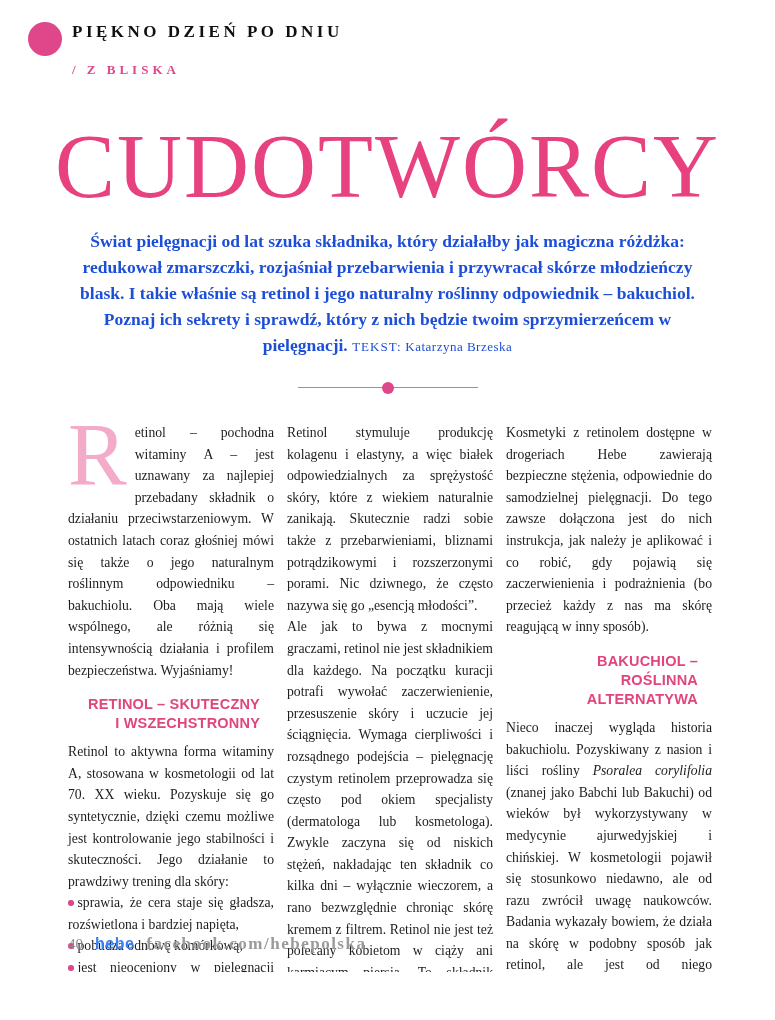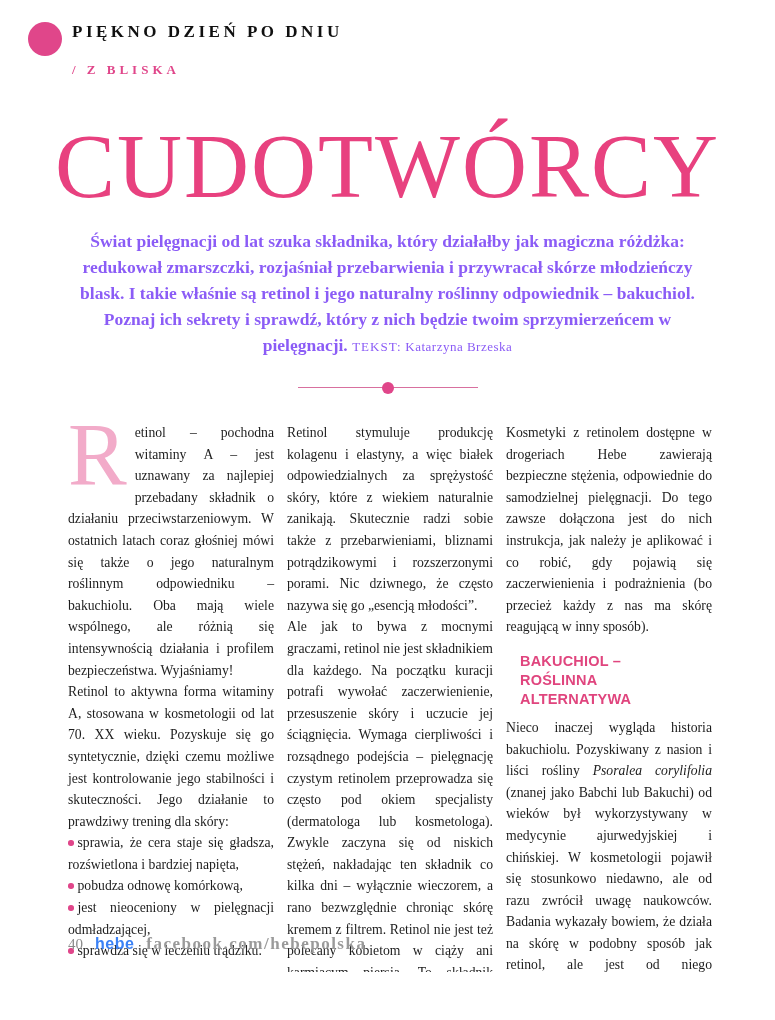--- a/index.html
+++ b/index.html
@@ -67,21 +67,21 @@
 
   
   .intro {
     width: 655px;
     margin: 12px auto 0 auto;
     text-align: center;
     font-family: "Liberation Serif", serif;
     font-weight: bold;
     font-size: 17.5px;
     line-height: 26px;
-    color: #8b5cf6;
+    color: #1d4ed8;
   }
   .byline { font-weight: normal; font-size: 13px; letter-spacing: 0.5px; }
   .byline-label { letter-spacing: 1px; }
 
   
   .divider {
     position: relative;
     width: 180px;
     margin: 27px auto 0 auto;
     border-top: 1.5px solid #d8709f;
@@ -125,21 +125,21 @@
     margin: 3px 8px 0 0;
   }
 
   .col-heading {
     font-family: "Liberation Sans", sans-serif;
     font-weight: bold;
     font-size: 14.5px;
     line-height: 19px;
     letter-spacing: 0.2px;
     color: #e0457e;
-    text-align: left;
+    text-align: right;
     padding: 0 14px;
     margin: 14px 0 8px 0;
   }
 
   .bullet { text-align: justify; }
   .bullet-dot {
     display: inline-block;
     width: 5.5px;
     height: 5.5px;
     border-radius: 50%;
@@ -199,20 +199,21 @@
   </p>
 
   <div class="divider">
     <span class="divider-dot"></span>
   </div>
 
   <div class="columns">
 
     <div class="col">
       <p><span class="dropcap">R</span><span>etinol – pochodna witaminy A – jest uznawany za najlepiej przebadany składnik o działaniu przeciwstarzeniowym. W ostatnich latach coraz głośniej mówi się także o jego naturalnym roślinnym odpowiedniku – bakuchiolu. Oba mają wiele wspólnego, ale różnią się intensywnością działania i profilem bezpieczeństwa. Wyjaśniamy!</span></p>
+      <h2 class="col-heading">RETINOL – SKUTECZNY I WSZECHSTRONNY</h2>
       <p>Retinol to aktywna forma witaminy A, stosowana w kosmetologii od lat 70. XX wieku. Pozyskuje się go syntetycznie, dzięki czemu możliwe jest kontrolowanie jego stabilności i skuteczności. Jego działanie to prawdziwy trening dla skóry:</p>
       <div class="bullet"><span class="bullet-dot"></span><span>sprawia, że cera staje się gładsza, rozświetlona i bardziej napięta,</span></div>
       <div class="bullet"><span class="bullet-dot"></span><span>pobudza odnowę komórkową,</span></div>
       <div class="bullet"><span class="bullet-dot"></span><span>jest nieoceniony w pielęgnacji odmładzającej,</span></div>
       <div class="bullet"><span class="bullet-dot"></span><span>sprawdza się w leczeniu trądziku.</span></div>
     </div>
 
     <div class="col">
       <p>Retinol stymuluje produkcję kolagenu i elastyny, a więc białek odpowiedzialnych za sprężystość skóry, które z wiekiem naturalnie zanikają. Skutecznie radzi sobie także z przebarwieniami, bliznami potrądzikowymi i rozszerzonymi porami. Nic dziwnego, że często nazywa się go „esencją młodości”.</p>
       <p>Ale jak to bywa z mocnymi graczami, retinol nie jest składnikiem dla każdego. Na początku kuracji potrafi wywołać zaczerwienienie, przesuszenie skóry i uczucie jej ściągnięcia. Wymaga cierpliwości i rozsądnego podejścia – pielęgnację czystym retinolem przeprowadza się często pod okiem specjalisty (dermatologa lub kosmetologa). Zwykle zaczyna się od niskich stężeń, nakładając ten składnik co kilka dni – wyłącznie wieczorem, a rano bezwzględnie chroniąc skórę kremem z filtrem. Retinol nie jest też polecany kobietom w ciąży ani karmiącym piersią. To składnik wymagający, ale odwdzięcza się spektakularnymi efektami.</p>

